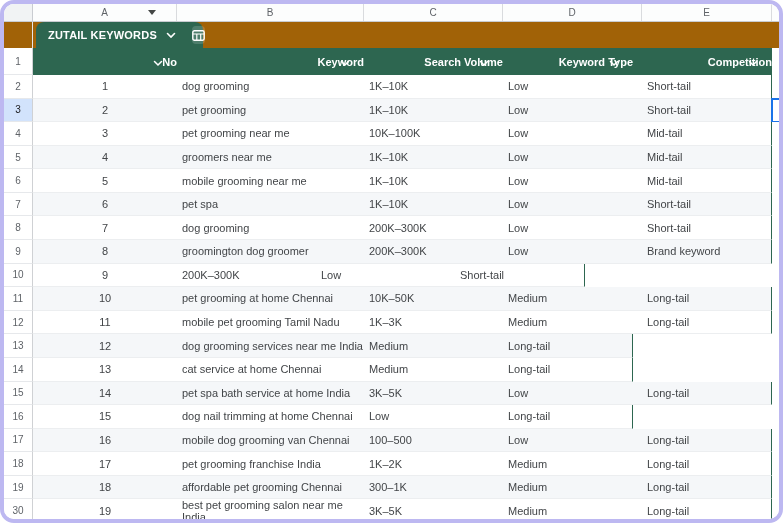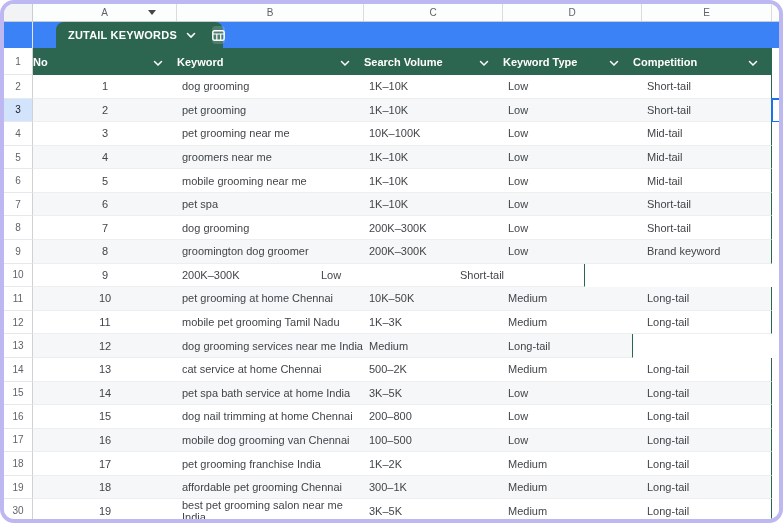--- a/index.html
+++ b/index.html
@@ -9,34 +9,34 @@
   
   .colstrip { display:flex; height:18px; background:#f8f9fa; border-bottom:1px solid #c9ccd1; }
   .corner { width:29px; background:#f1f3f4; border-right:1px solid #c9ccd1; }
   .colhead { position:relative; display:flex; align-items:center; justify-content:center;
              font-size:10px; color:#5f6368; border-right:1px solid #d9dbde; background:#fcfdfd; }
   .strip-gap { flex:1; background:#fcfdfd; }
   .filter-arrow { position:absolute; right:20px; top:6px; width:0; height:0;
                   border-left:4px solid transparent; border-right:4px solid transparent; border-top:5px solid #444746; }
 
   
-  .tabrow { display:flex; height:26px; background:#3b82f6;gap:20px; }
+  .tabrow { display:flex; height:26px; background:#a16207; }
   .tabrow .lspace { width:29px; border-right:1px solid #e4e6e9; }
   .tab { margin-left:3px; width:167px; background:var(--green); border-radius:8px 8px 0 0;
          display:flex; align-items:center; padding:0 8px 0 12px; color:#fff; }
   .tab-label { font-size:11px; font-weight:bold; letter-spacing:.2px; white-space:nowrap; }
   .tab .chev { margin-left:9px; display:flex; }
   .tab-div { width:1px; height:14px; background:rgba(255,255,255,.35); margin:0 8px; }
   .tab-icon { width:24px; height:18px; border-radius:4px; background:rgba(255,255,255,.16);
               display:flex; align-items:center; justify-content:center; }
 
   
   .headerrow { display:flex; height:27px; }
   .headerrow .rh { background:#fff; }
-  .hcell { position:relative; display:flex; align-items:center; justify-content:flex-start;
+  .hcell { position:relative; display:flex; align-items:center; justify-content:flex-end;
            background:var(--green); color:#fff; font-size:11px; font-weight:bold; }
   .hcell .chev { position:absolute; right:14px; top:9px; }
   .hdr-gap { flex:1; background:#fff; }
 
   
   .row { position:relative; display:flex; height:23.58px; }
   .rh { width:29px; display:flex; align-items:center; justify-content:center;
         font-size:10px; color:#5f6368; background:#fff;
         border-right:1px solid #cfd1d4; border-bottom:1px solid #e6e8eb; }
   .rh.sel { background:#d2e3fc; color:#202124; }
@@ -241,39 +241,37 @@
         <div class="cell c0 center">12</div>
         <div class="cell c1">dog grooming services near me India</div>
         <div class="cell c3">Medium</div>
         <div class="cell c4 last">Long-tail</div>
         <div class="row-gap"></div>
       </div>
       <div class="row">
         <div class="rh">14</div>
         <div class="cell c0 center">13</div>
         <div class="cell c1">cat service at home Chennai</div>
-        <div class="cell c2">500–2K</div>
         <div class="cell c3">Medium</div>
         <div class="cell c4 last">Long-tail</div>
         <div class="row-gap"></div>
       </div>
       <div class="row alt">
         <div class="rh">15</div>
         <div class="cell c0 center">14</div>
         <div class="cell c1">pet spa bath service at home India</div>
         <div class="cell c2">3K–5K</div>
         <div class="cell c3">Low</div>
         <div class="cell c4 last">Long-tail</div>
         <div class="row-gap"></div>
       </div>
       <div class="row">
         <div class="rh">16</div>
         <div class="cell c0 center">15</div>
         <div class="cell c1">dog nail trimming at home Chennai</div>
-        <div class="cell c2">200–800</div>
         <div class="cell c3">Low</div>
         <div class="cell c4 last">Long-tail</div>
         <div class="row-gap"></div>
       </div>
       <div class="row alt">
         <div class="rh">17</div>
         <div class="cell c0 center">16</div>
         <div class="cell c1">mobile dog grooming van Chennai</div>
         <div class="cell c2">100–500</div>
         <div class="cell c3">Low</div>

